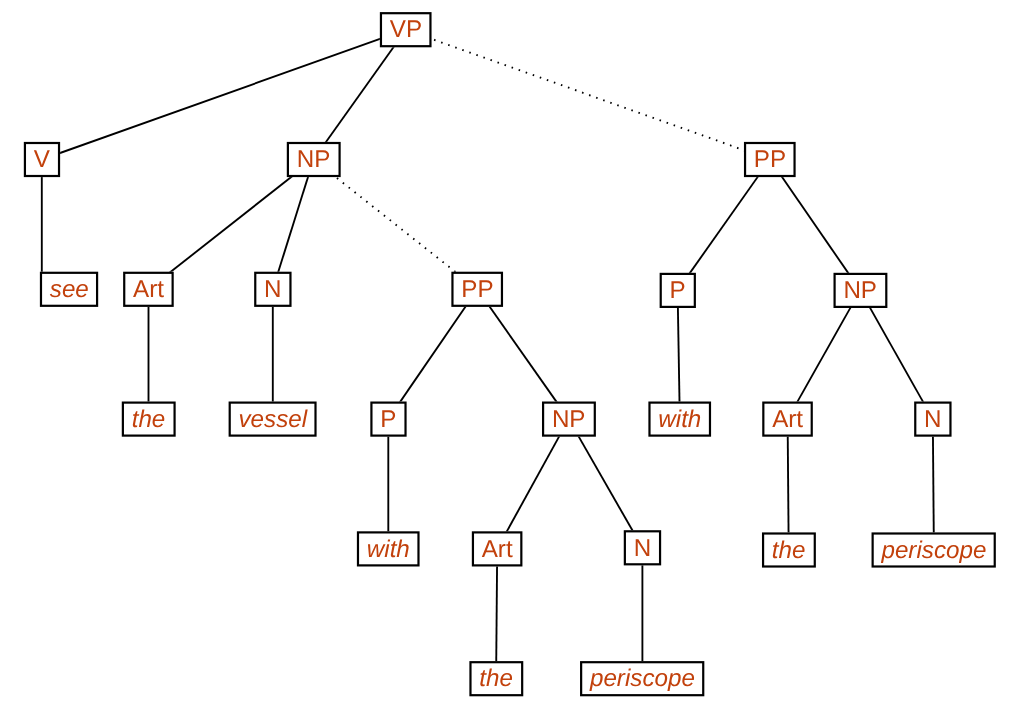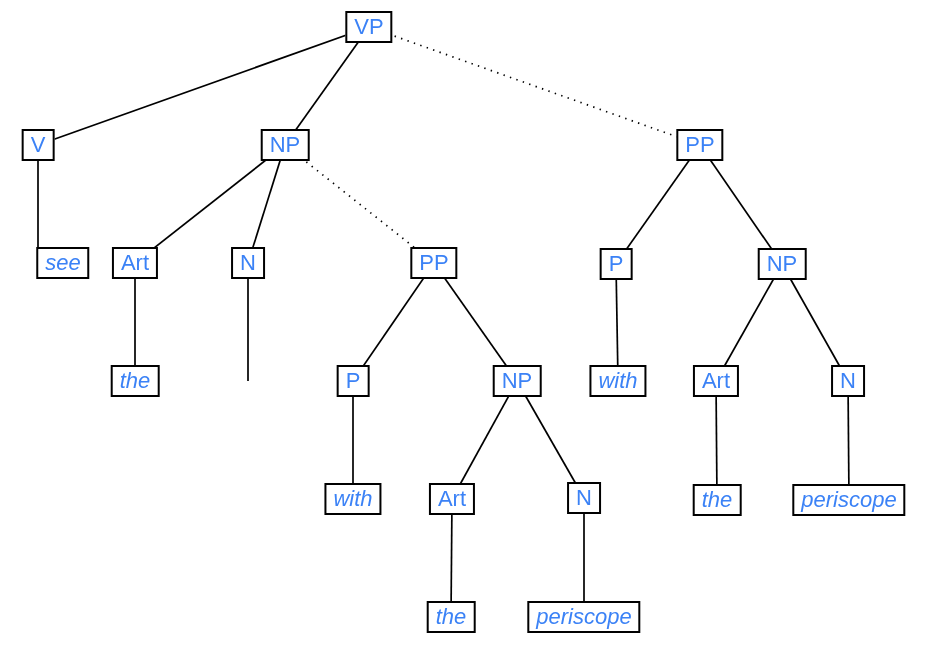--- a/index.html
+++ b/index.html
@@ -20,21 +20,21 @@
     left: 0;
     top: 0;
     width: 927px;
     height: 646px;
   }
   .node {
     position: absolute;
     transform: translate(-50%, -50%);
     background: #ffffff;
     border: 2px solid #000000;
-    color: #3b82f6;
+    color: #c2410c;
     font-size: 22px;
     line-height: 26px;
     padding: 1px 7px;
     white-space: nowrap;
     text-align: center;
     box-sizing: border-box;
   }
   .node.terminal {
     font-style: italic;
   }
@@ -73,20 +73,21 @@
     <div class="node" style="left: 38px; top: 145px; background: rgb(255, 255, 255); border-color: rgb(0, 0, 0);">V</div>
     <div class="node" style="left: 285px; top: 145px; background: rgb(255, 255, 255); border-color: rgb(0, 0, 0);">NP</div>
     <div class="node" style="left: 700px; top: 145px; background: rgb(255, 255, 255); border-color: rgb(0, 0, 0);">PP</div>
     <div class="node terminal" style="left: 38px; top: 263px; background: rgb(255, 255, 255); border-color: rgb(0, 0, 0); margin-left: 25px;">see</div>
     <div class="node" style="left: 135px; top: 263px; background: rgb(255, 255, 255); border-color: rgb(0, 0, 0);">Art</div>
     <div class="node" style="left: 248px; top: 263px; background: rgb(255, 255, 255); border-color: rgb(0, 0, 0);">N</div>
     <div class="node" style="left: 434px; top: 263px; background: rgb(255, 255, 255); border-color: rgb(0, 0, 0);">PP</div>
     <div class="node" style="left: 616px; top: 264px; background: rgb(255, 255, 255); border-color: rgb(0, 0, 0);">P</div>
     <div class="node" style="left: 782px; top: 264px; background: rgb(255, 255, 255); border-color: rgb(0, 0, 0);">NP</div>
     <div class="node terminal" style="left: 135px; top: 381px; background: rgb(255, 255, 255); border-color: rgb(0, 0, 0);">the</div>
+    <div class="node terminal" style="left: 248px; top: 381px; background: rgb(255, 255, 255); border-color: rgb(0, 0, 0);">vessel</div>
     <div class="node" style="left: 353px; top: 381px; background: rgb(255, 255, 255); border-color: rgb(0, 0, 0);">P</div>
     <div class="node" style="left: 517px; top: 381px; background: rgb(255, 255, 255); border-color: rgb(0, 0, 0);">NP</div>
     <div class="node terminal" style="left: 618px; top: 381px; background: rgb(255, 255, 255); border-color: rgb(0, 0, 0);">with</div>
     <div class="node" style="left: 716px; top: 381px; background: rgb(255, 255, 255); border-color: rgb(0, 0, 0);">Art</div>
     <div class="node" style="left: 848px; top: 381px; background: rgb(255, 255, 255); border-color: rgb(0, 0, 0);">N</div>
     <div class="node terminal" style="left: 353px; top: 499px; background: rgb(255, 255, 255); border-color: rgb(0, 0, 0);">with</div>
     <div class="node" style="left: 452px; top: 499px; background: rgb(255, 255, 255); border-color: rgb(0, 0, 0);">Art</div>
     <div class="node" style="left: 584px; top: 498px; background: rgb(255, 255, 255); border-color: rgb(0, 0, 0);">N</div>
     <div class="node terminal" style="left: 717px; top: 500px; background: rgb(255, 255, 255); border-color: rgb(0, 0, 0);">the</div>
     <div class="node terminal" style="left: 849px; top: 500px; background: rgb(255, 255, 255); border-color: rgb(0, 0, 0);">periscope</div>

